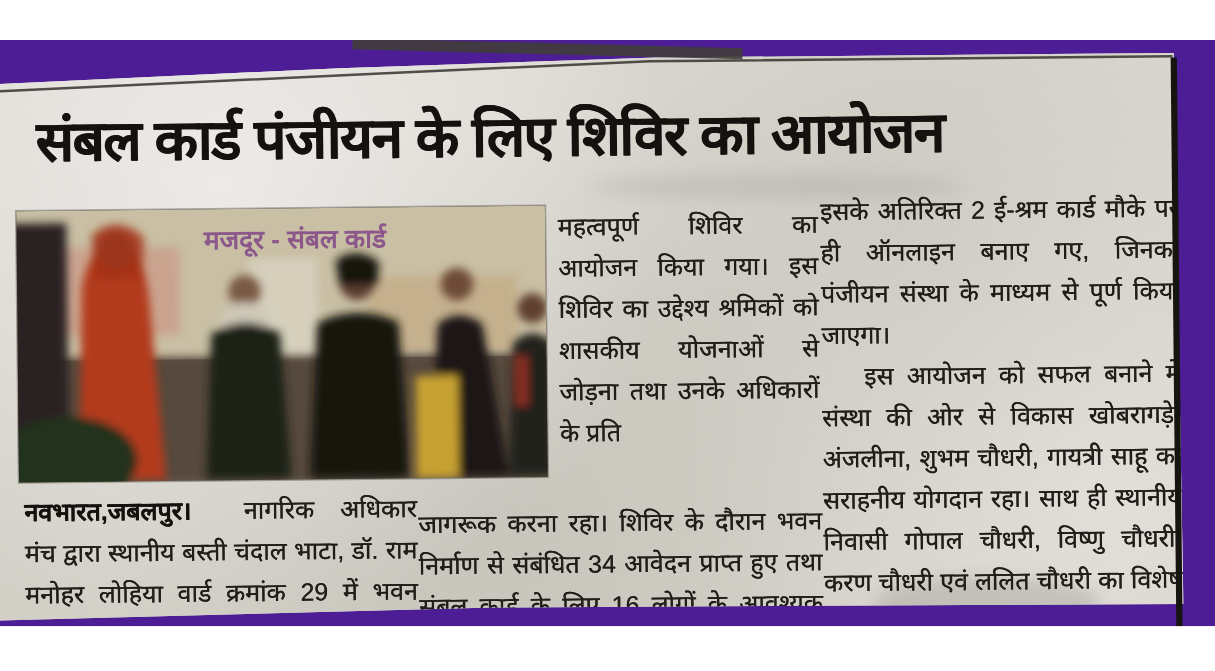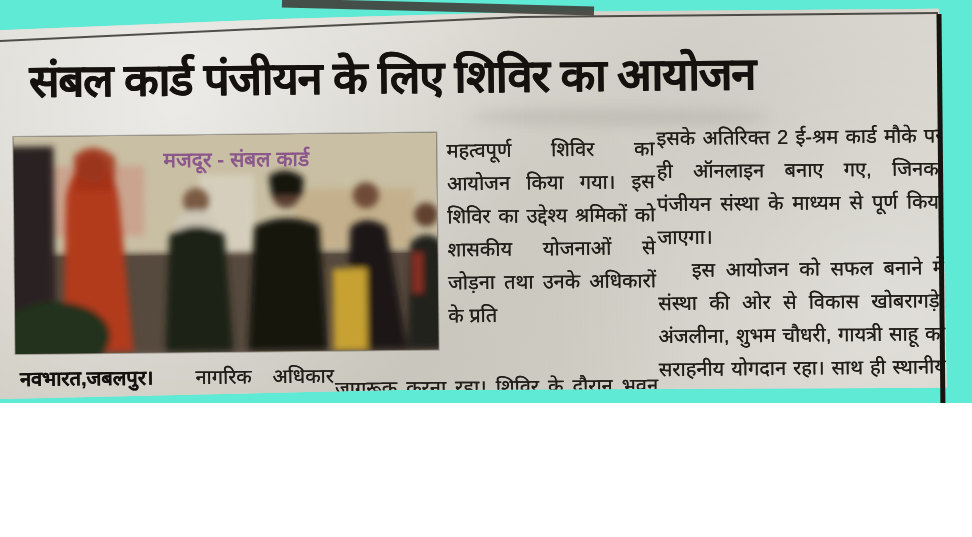--- a/index.html
+++ b/index.html
@@ -1,19 +1,20 @@
 <!DOCTYPE html>
 <html><head>
 <meta charset="utf-8">
 <style>
   html,body{margin:0;padding:0;background:#ffffff;}
   .stage{
-    position:relative;width:972px;height:403px;overflow:hidden;
-    background:#5eead4;
+    position:relative;width:972px;height:469px;overflow:hidden;
+    background:#4c1d95;
     font-family:"Liberation Sans", sans-serif;
+    margin-top:32px;
   }
   
   .clipping{
     position:absolute;inset:0;
     clip-path:polygon(0 7.5%,28% 4.8%,54% 3%,96.6% 2.2%,97.4% 96.2%,40.5% 96.8%,0 99%);
     background-color:#d8d5ce;
     background-image:
       radial-gradient(circle at 18% 25%, rgba(255,255,255,.5), transparent 42%),
       radial-gradient(circle at 75% 30%, rgba(148,145,135,.18), transparent 40%),
       radial-gradient(circle at 40% 80%, rgba(150,147,137,.20), transparent 45%),

